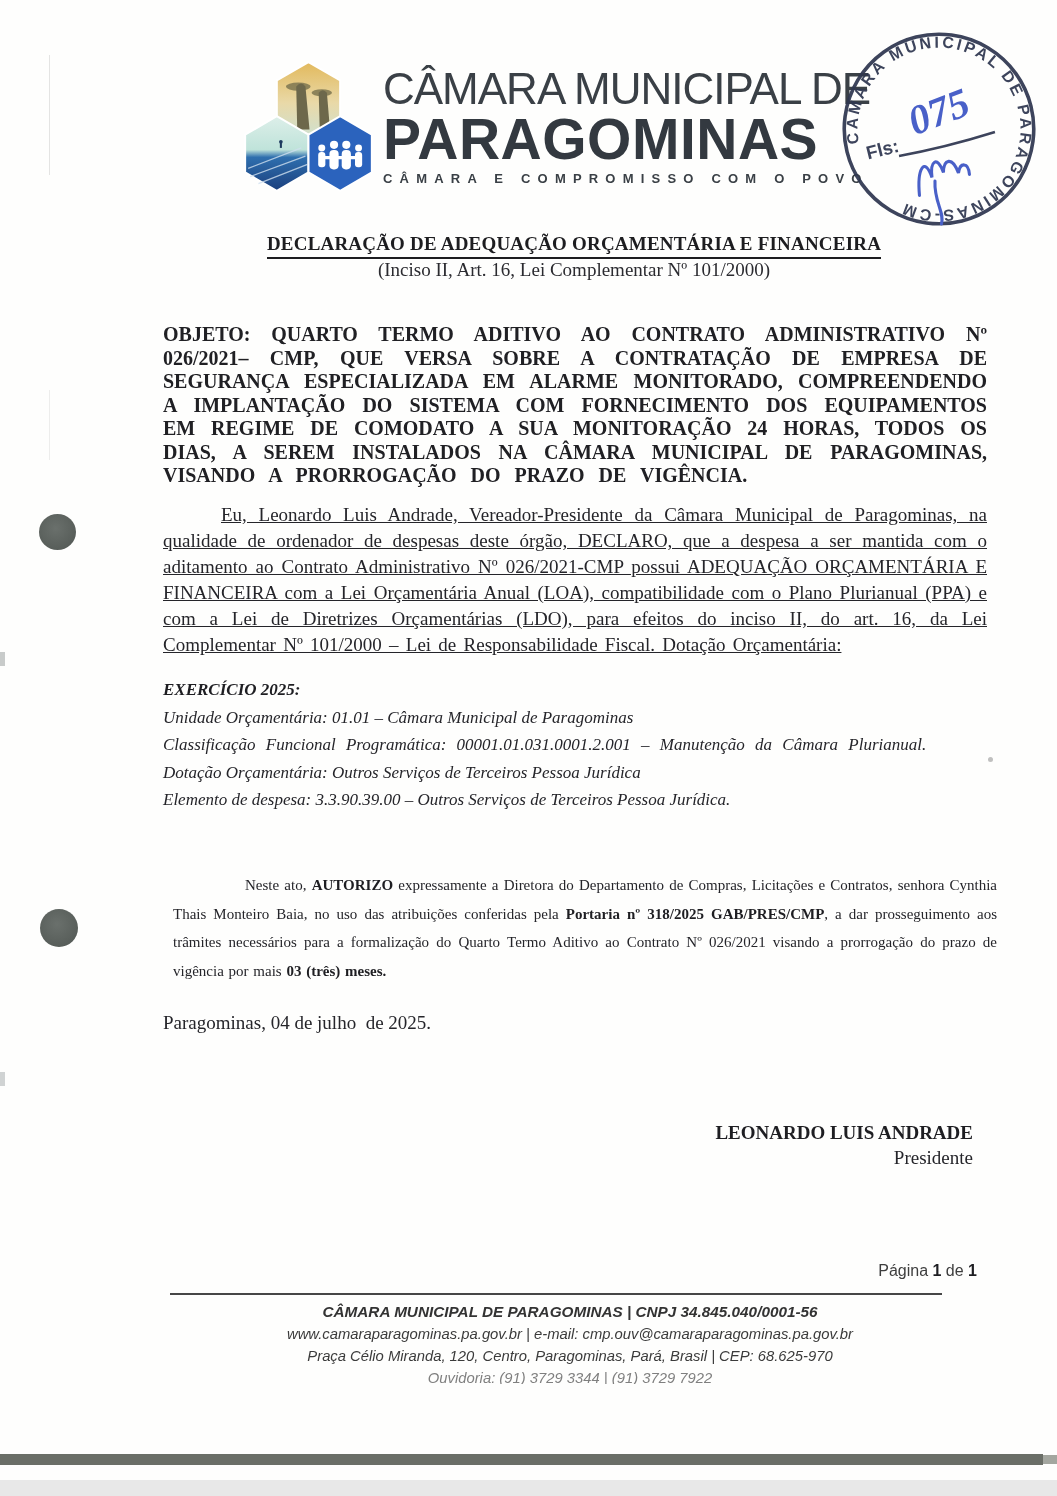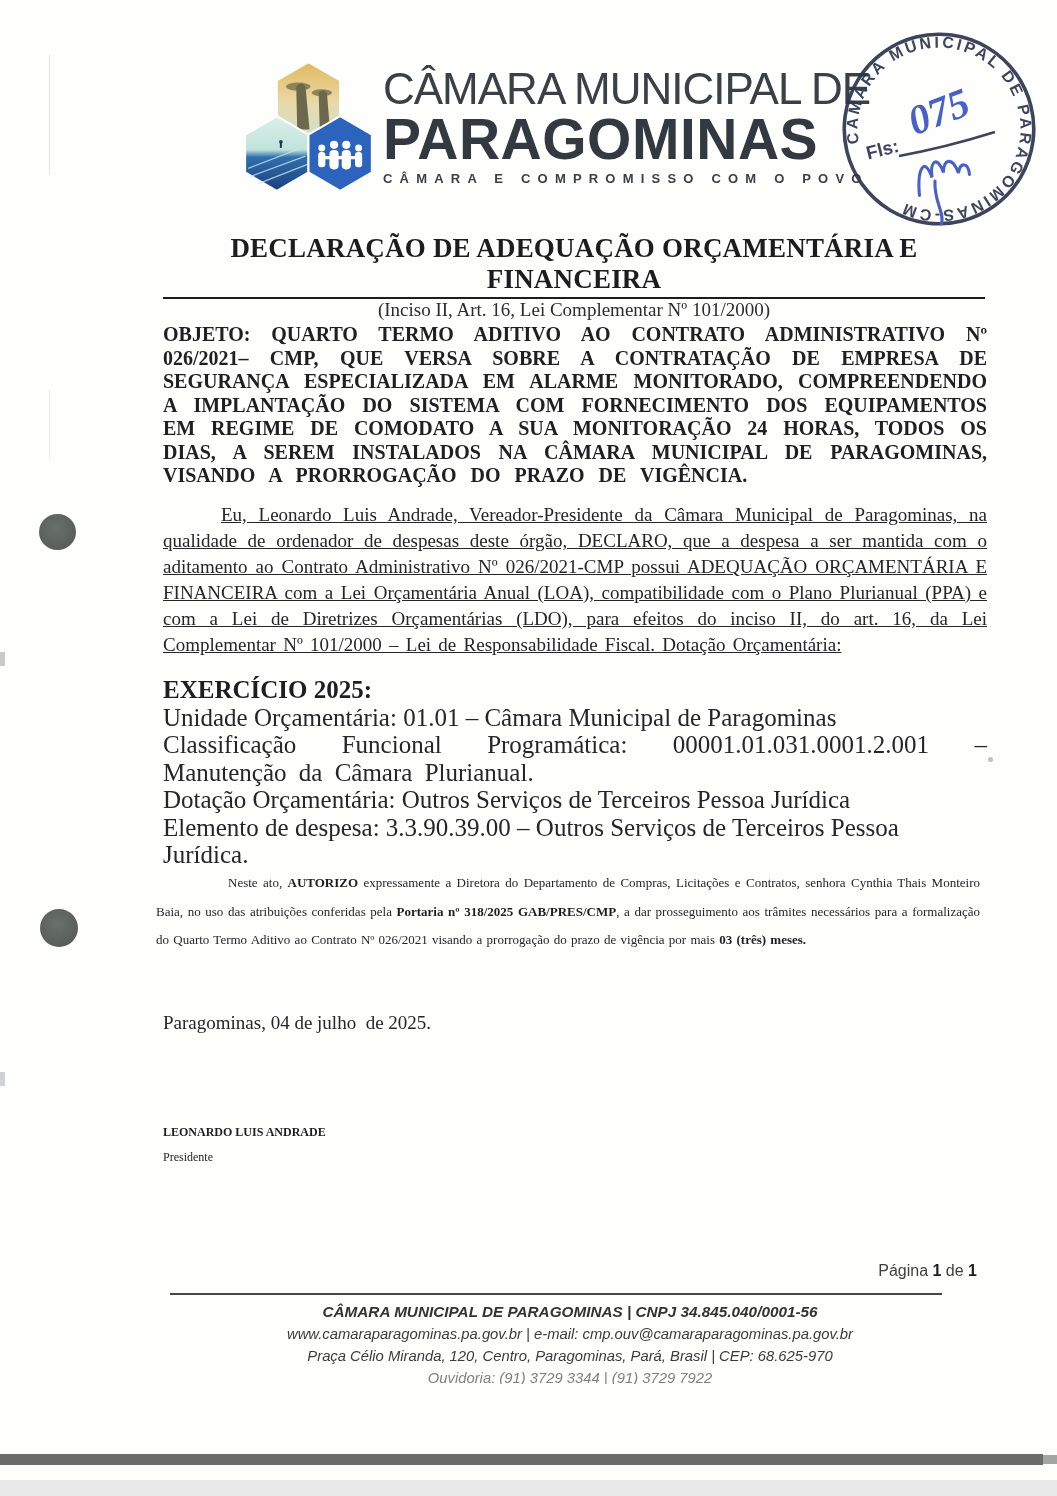--- a/index.html
+++ b/index.html
@@ -15,36 +15,36 @@
   .org-l2{font-size:57px;font-weight:800;letter-spacing:0.5px;line-height:54px;color:#333940;white-space:nowrap;}
   .org-tag{font-size:13px;font-weight:700;letter-spacing:7.2px;margin-top:5px;white-space:nowrap;}
   
   .stamp{position:absolute;left:836px;top:26px;width:206px;height:206px;transform:rotate(-14deg);opacity:.93;}
   .stamp svg{width:100%;height:100%;}
   .stamp .ring-txt{font-family:"Liberation Sans","DejaVu Sans",sans-serif;font-size:15.5px;font-weight:600;letter-spacing:2.6px;}
   .stamp .fls{font-family:"Liberation Sans","DejaVu Sans",sans-serif;font-size:18px;font-weight:600;}
   .stamp .hand{font-family:"Liberation Serif","DejaVu Serif",serif;font-style:italic;font-weight:600;font-size:40px;}
   
   .doc-title{position:absolute;left:163px;top:233px;width:822px;text-align:center;}
-  .doc-title .main{display:inline-block;font-size:27px;font-weight:700;letter-spacing:.2px;color:#1d1d20;
+  .doc-title .main{display:inline-block;font-size:19px;font-weight:700;letter-spacing:.2px;color:#1d1d20;
     border-bottom:2.5px solid #1d1d20;padding-bottom:2px;}
   .doc-title .sub{font-size:19px;color:#2b2b30;}
   
   .p-objeto{position:absolute;left:163px;top:314px;width:824px;
     font-size:20px;font-weight:700;line-height:23.5px;text-align:justify;word-spacing:9px;color:#202024;margin-top:9px;}
   .p-declaracao{position:absolute;left:163px;top:483px;width:824px;
     font-size:19px;line-height:26px;text-align:justify;text-indent:58px;word-spacing:2.5px;text-decoration:underline;}
-  .exercicio{position:absolute;left:163px;top:676px;width:824px;font-size:25px;line-height:27.5px;}
+  .exercicio{position:absolute;left:163px;top:676px;width:824px;font-size:17px;line-height:27.5px;font-style:italic;}
   .exercicio .hd{font-weight:700;color:#1e1e22;}
   .exercicio div:nth-child(3){text-align:justify;word-spacing:6px;}
-  .p-autorizo{position:absolute;left:156px;top:856px;width:824px;
-    font-size:13px;line-height:28.5px;text-align:justify;text-indent:72px;word-spacing:1px;}
+  .p-autorizo{position:absolute;left:173px;top:856px;width:824px;
+    font-size:15px;line-height:28.5px;text-align:justify;text-indent:72px;word-spacing:1px;}
   .b{font-weight:700;color:#1e1e22;}
   .date-line{position:absolute;left:163px;top:1012px;width:810px;text-align:left;font-size:19px;white-space:pre-wrap;}
-  .sig{position:absolute;left:163px;top:1120px;width:822px;text-align:left;font-size:12px;line-height:25px;}
+  .sig{position:absolute;left:151px;top:1120px;width:822px;text-align:right;font-size:19px;line-height:25px;}
   .sig .nm{font-weight:700;color:#1e1e22;}
   
   .page-num{position:absolute;right:80px;top:1262px;font-family:"Liberation Sans","DejaVu Sans",sans-serif;font-size:16px;color:#3e3e3e;}
   .rule{position:absolute;left:170px;top:1293px;width:772px;height:2px;background:#474747;}
   .footer{position:absolute;left:140px;top:1301px;width:860px;text-align:center;
     font-family:"Liberation Sans","DejaVu Sans",sans-serif;font-size:14.8px;line-height:22px;color:#3b3b3b;font-style:italic;}
   .footer .f1{font-weight:700;font-size:15.3px;color:#333;}
   .footer .f4{height:17px;overflow:hidden;opacity:.7;color:#4a4a4a;}
   
   .hole{position:absolute;border-radius:50%;background:radial-gradient(circle at 45% 40%,#6a706c 0%,#585e5a 70%,#4f5551 100%);}

